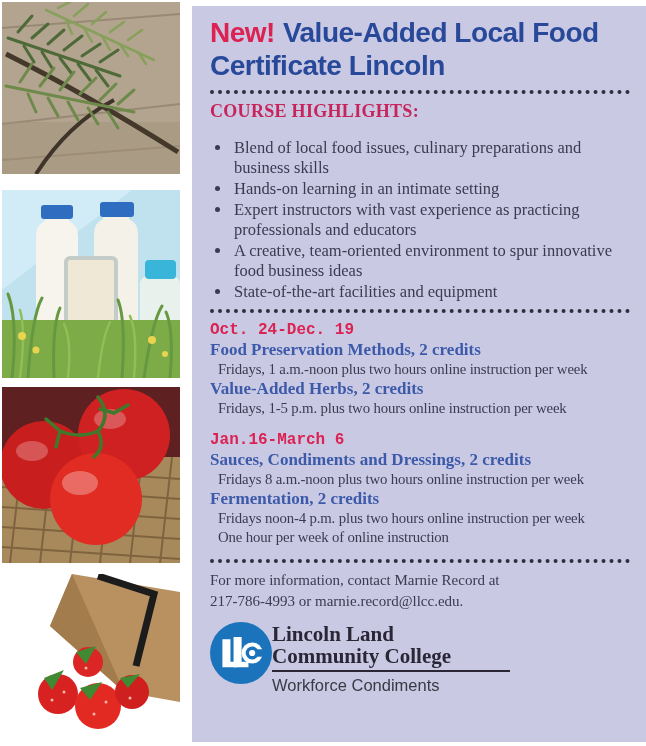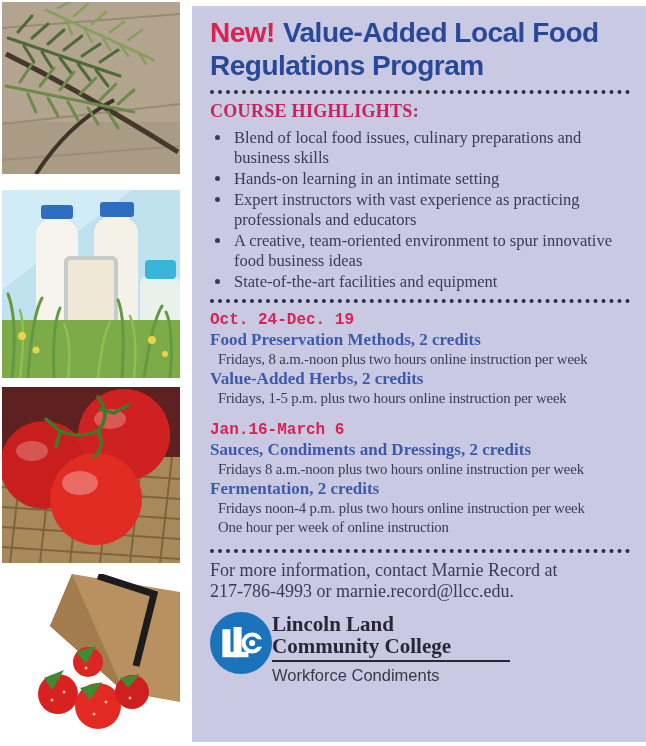--- a/index.html
+++ b/index.html
@@ -16,30 +16,30 @@
   .panel{position:absolute;left:192px;top:6px;width:454px;height:736px;
          background:var(--panel_bg,#c9c9e3);box-sizing:border-box;
          padding:8px 16px 0 18px;overflow:hidden;}
   .title{font-family:"Liberation Sans",sans-serif;font-weight:bold;
          font-size:28px;line-height:33px;letter-spacing:-0.5px;
          color:var(--title_blue,#28489a);white-space:nowrap;margin:2px 0 8px;}
   .title .red{color:var(--accent_red,#dc2153);margin-right:8px;}
   .dots{border-top:4px dotted var(--dots,#2e2e40);height:0;margin:7px 0 7px;}
   .sec-h{font-weight:bold;font-size:18px;letter-spacing:.3px;
          color:var(--heading_red,#c6245a);margin:4px 0 2px;}
-  ul.highlights{margin:6px 0 6px;padding-left:22px;
+  ul.highlights{margin:16px 0 6px;padding-left:22px;
                 font-size:16.5px;line-height:20px;color:var(--body_text,#3a3a52);}
   ul.highlights li{margin:0 0 1px;padding-left:2px;}
   .date{font-family:Liberation Mono, monospace;font-weight:bold;font-size:16px;
         color:var(--accent_red,#dc2153);line-height:20px;margin-top:2px;}
   .cname{font-weight:bold;font-size:17px;color:var(--course_blue,#3c5aa9);line-height:20px;}
   .cdetail{font-size:14.8px;letter-spacing:-0.15px;color:var(--body_text,#3a3a52);
            line-height:19px;padding-left:8px;white-space:nowrap;}
   .session{margin-bottom:12px;}
-  .contact{font-size:18px;line-height:21px;color:var(--body_text,#3a3a52);margin:6px 0 10px;}
+  .contact{font-size:15px;line-height:21px;color:var(--body_text,#3a3a52);margin:6px 0 10px;}
   
   .logo-row{display:flex;align-items:flex-start;gap:0;margin-top:4px;}
   .logo-mark{width:62px;height:62px;flex:0 0 auto;}
   .logo-text{padding-top:1px;}
   .logo-name{font-weight:bold;font-size:21px;line-height:22px;color:var(--name_dark,#2a2636);}
   .logo-rule{width:238px;border-bottom:2px solid var(--name_dark,#2a2636);margin:3px 0 4px;}
   .logo-div{font-family:"Liberation Sans",sans-serif;font-size:16.5px;color:#3a3a45;}
 </style>
 </head>
 <body>
@@ -195,41 +195,41 @@
             <circle cx="84" cy="94" r="1.5"></circle>
         </g>
       </g>
     </svg>
   </figure>
 
   <div class="panel">
 
     <div class="title">
       <div><span class="red">New!</span><span>Value-Added Local Food</span></div>
-      <div>Regulations Program</div>
+      <div>Certificate Lincoln</div>
     </div>
 
     <div class="dots"></div>
 
     <div class="sec-h">COURSE HIGHLIGHTS:</div>
     <ul class="highlights">
       <li>Blend of local food issues, culinary preparations and business skills</li>
       <li>Hands-on learning in an intimate setting</li>
       <li>Expert instructors with vast experience as practicing professionals and educators</li>
       <li>A creative, team-oriented environment to spur innovative food business ideas</li>
       <li>State-of-the-art facilities and equipment</li>
     </ul>
 
     <div class="dots"></div>
 
 
     <div class="session">
       <div class="date">Oct. 24-Dec. 19</div>
       <div class="cname">Food Preservation Methods, 2 credits</div>
-      <div class="cdetail">Fridays, 8 a.m.-noon plus two hours online instruction per week</div>
+      <div class="cdetail">Fridays, 1 a.m.-noon plus two hours online instruction per week</div>
       <div class="cname">Value-Added Herbs, 2 credits</div>
       <div class="cdetail">Fridays, 1-5 p.m. plus two hours online instruction per week</div>
     </div>
 
     <div class="session">
       <div class="date">Jan.16-March 6</div>
       <div class="cname">Sauces, Condiments and Dressings, 2 credits</div>
       <div class="cdetail">Fridays 8 a.m.-noon plus two hours online instruction per week</div>
       <div class="cname">Fermentation, 2 credits</div>
       <div class="cdetail">Fridays noon-4 p.m. plus two hours online instruction per week</div>

